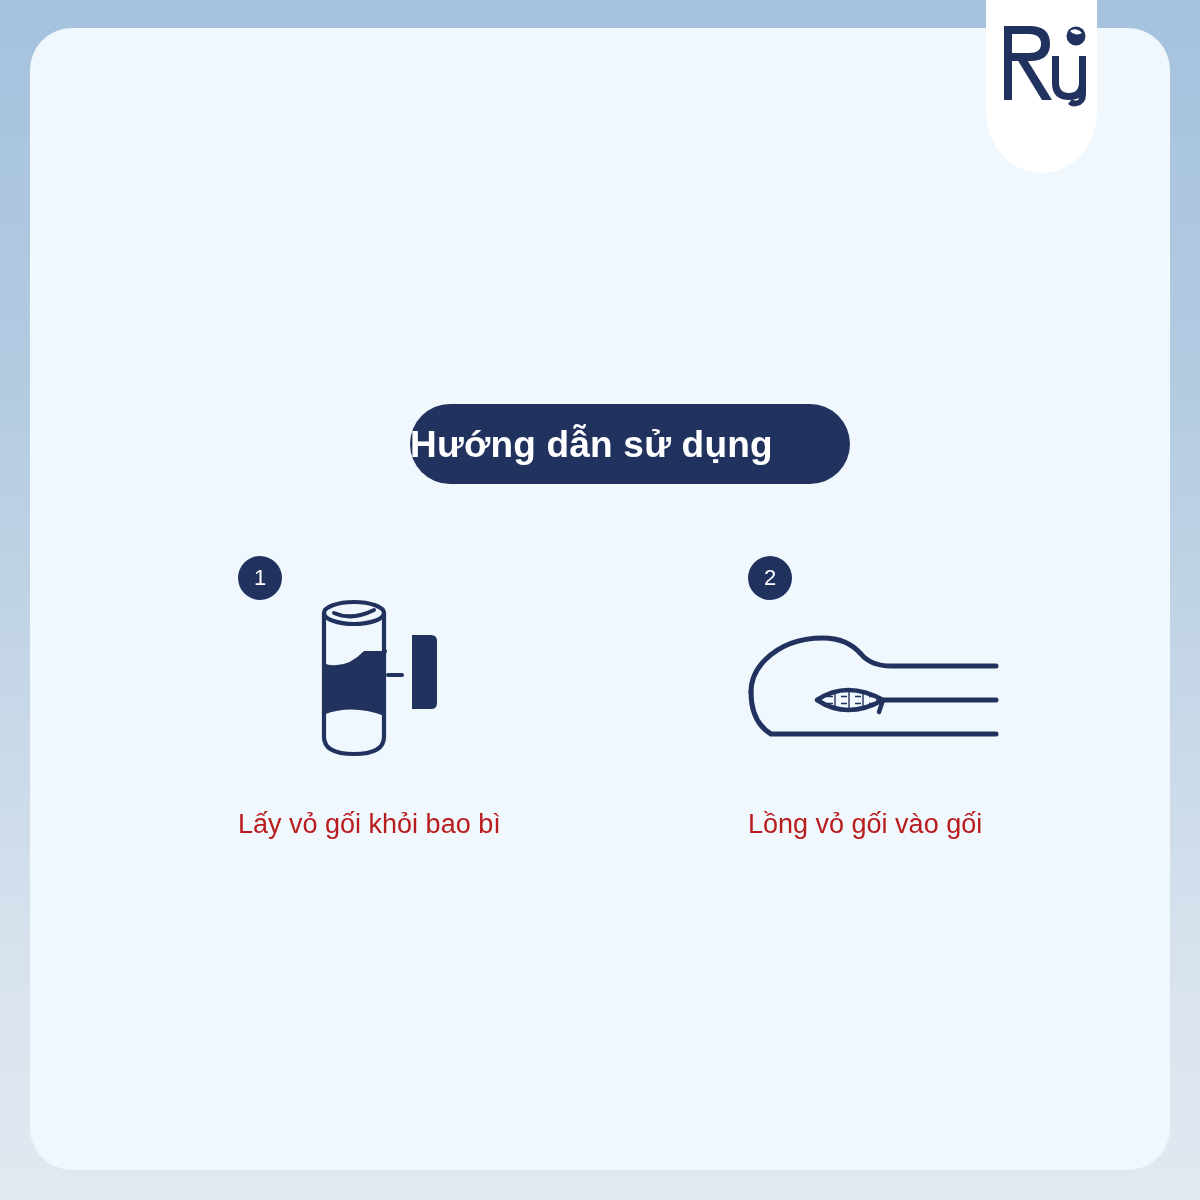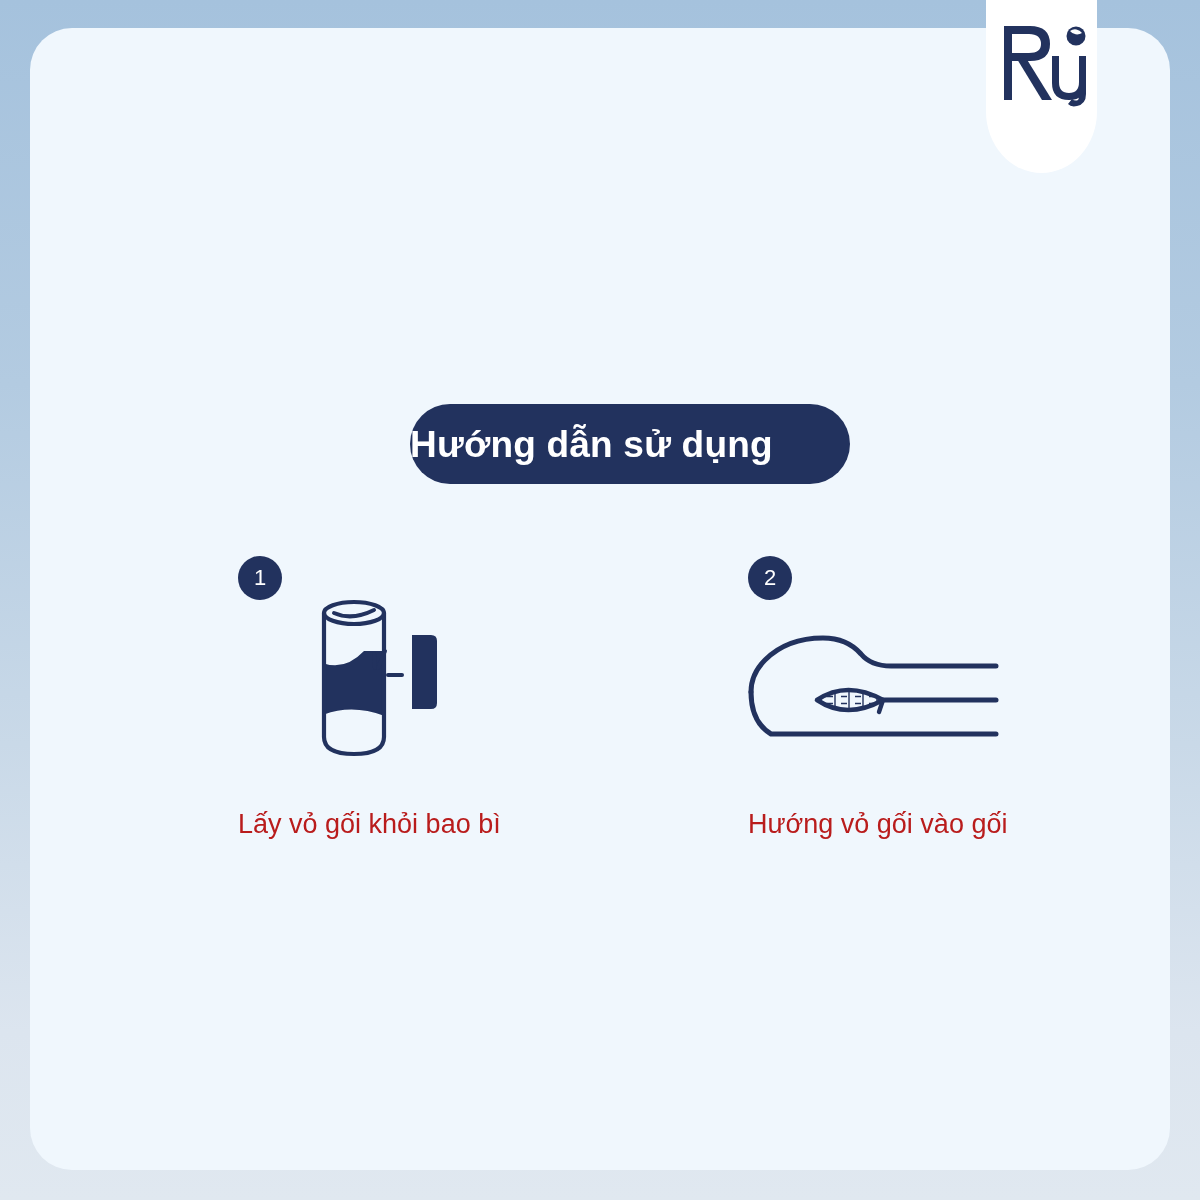--- a/index.html
+++ b/index.html
@@ -186,21 +186,21 @@
 
             <path d="M253 112 L140 112"></path>
 
             <path d="M140 112 L136 124" stroke-width="4.4"></path>
           </g>
 
           <path d="M74 112 Q104 92 140 112 Q104 132 74 112 Z" fill="url(#stuffHatch)" stroke="#22325e" stroke-width="4.6" stroke-linejoin="round"></path>
         </svg>
       </div>
 
-      <div class="step-caption">Hướng vỏ gối vào gối</div>
+      <div class="step-caption">Lồng vỏ gối vào gối</div>
     </div>
 
   </div>
 
   <div id="brand-tab">
     <div id="brand-logo">
       <svg width="92" height="86" viewBox="0 0 92 86" xmlns="http://www.w3.org/2000/svg">
         <g fill="#22325e">
 
           <rect x="8" y="4" width="8" height="74"></rect>

